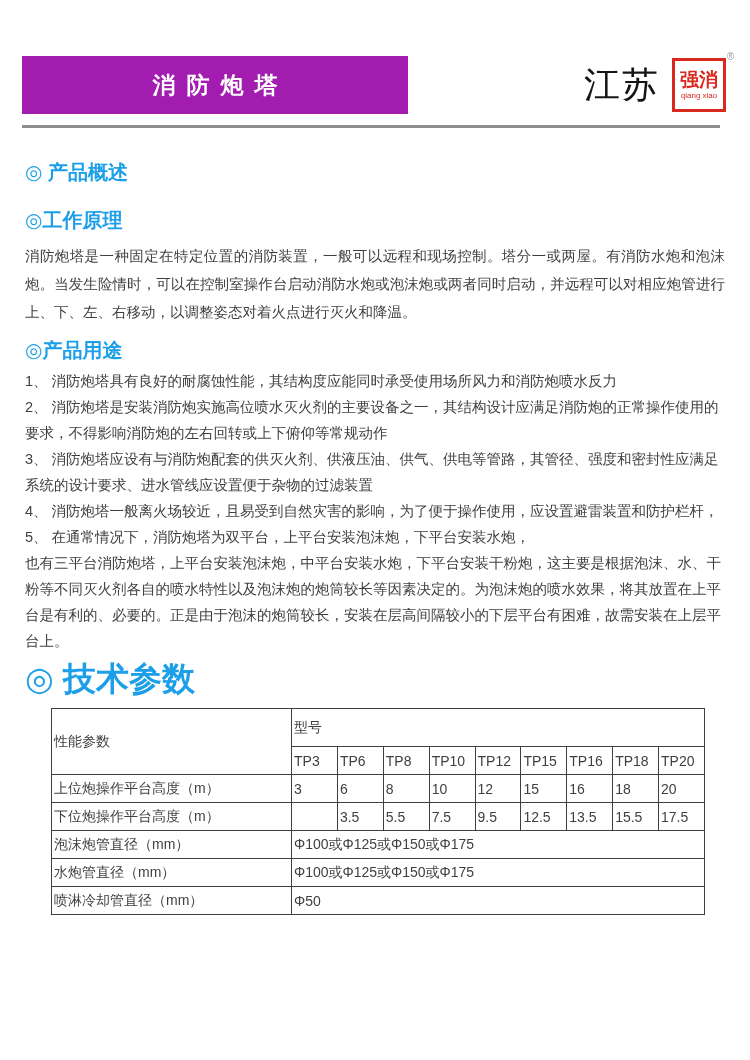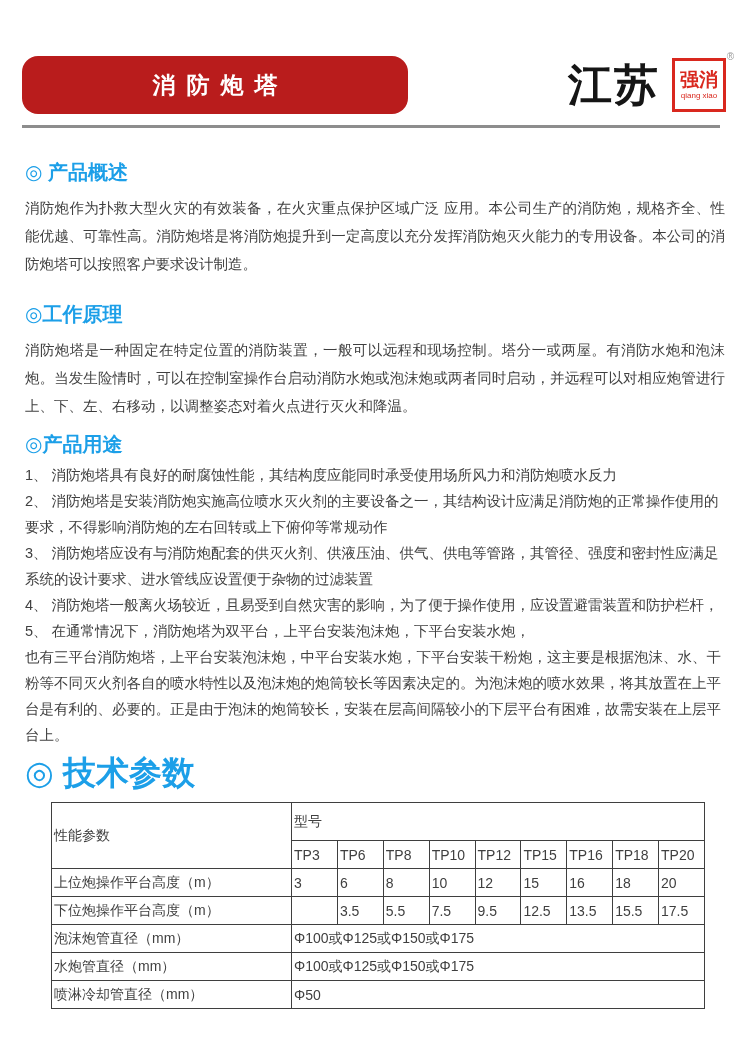--- a/index.html
+++ b/index.html
@@ -13,29 +13,29 @@
     overflow: hidden;
   }
 
   
   .header {
     position: absolute; top: 56px; left: 22px; right: 22px; height: 58px;
     display: flex; justify-content: space-between; align-items: center;
   }
   .title-bar {
     width: 386px; height: 58px;
-    background: #b91c1c;
+    background: #a21caf;
     color: #ffffff;
     display: flex; align-items: center; justify-content: center;
     font-size: 23px; font-weight: bold;
-    letter-spacing: 11px; text-indent: 11px; border-radius: 16px;
+    letter-spacing: 11px; text-indent: 11px;
   }
   .brand { display: flex; align-items: center; gap: 12px; padding-right: 2px; }
   .brand-cjk {
-    font-size: 44px; font-weight: 700; color: #151515; line-height: 1;
+    font-size: 36px; font-weight: 400; color: #151515; line-height: 1;
     letter-spacing: 2px; white-space: nowrap;
   }
   .brand-box {
     position: relative;
     width: 54px; height: 54px;
     border: 3px solid #d9281e;
     display: flex; flex-direction: column; align-items: center; justify-content: center;
     flex: 0 0 auto;
   }
   .brand-box-main { color: #d9281e; font-size: 19px; font-weight: bold; line-height: 1.1; white-space: nowrap; }
@@ -110,21 +110,20 @@
         <span class="brand-reg">®</span>
       </span>
     </div>
   </div>
 
   <div class="rule"></div>
 
   <div class="content">
 
     <h2 class="section-heading h-overview"><span class="marker">◎</span><span> 产品概述</span></h2>
-    <p class="body-text">消防炮作为扑救大型火灾的有效装备，在火灾重点保护区域广泛 应用。本公司生产的消防炮，规格齐全、性能优越、可靠性高。消防炮塔是将消防炮提升到一定高度以充分发挥消防炮灭火能力的专用设备。本公司的消防炮塔可以按照客户要求设计制造。</p>
 
     <h2 class="section-heading h-principle"><span class="marker">◎</span><span>工作原理</span></h2>
     <p class="body-text">消防炮塔是一种固定在特定位置的消防装置，一般可以远程和现场控制。塔分一或两屋。有消防水炮和泡沫炮。当发生险情时，可以在控制室操作台启动消防水炮或泡沫炮或两者同时启动，并远程可以对相应炮管进行上、下、左、右移动，以调整姿态对着火点进行灭火和降温。</p>
 
     <h2 class="section-heading h-usage"><span class="marker">◎</span><span>产品用途</span></h2>
     <div class="usage-list">
       <p>1、 消防炮塔具有良好的耐腐蚀性能，其结构度应能同时承受使用场所风力和消防炮喷水反力</p>
       <p>2、 消防炮塔是安装消防炮实施高位喷水灭火剂的主要设备之一，其结构设计应满足消防炮的正常操作使用的要求，不得影响消防炮的左右回转或上下俯仰等常规动作</p>
       <p>3、 消防炮塔应设有与消防炮配套的供灭火剂、供液压油、供气、供电等管路，其管径、强度和密封性应满足系统的设计要求、进水管线应设置便于杂物的过滤装置</p>
       <p>4、 消防炮塔一般离火场较近，且易受到自然灾害的影响，为了便于操作使用，应设置避雷装置和防护栏杆，</p>

